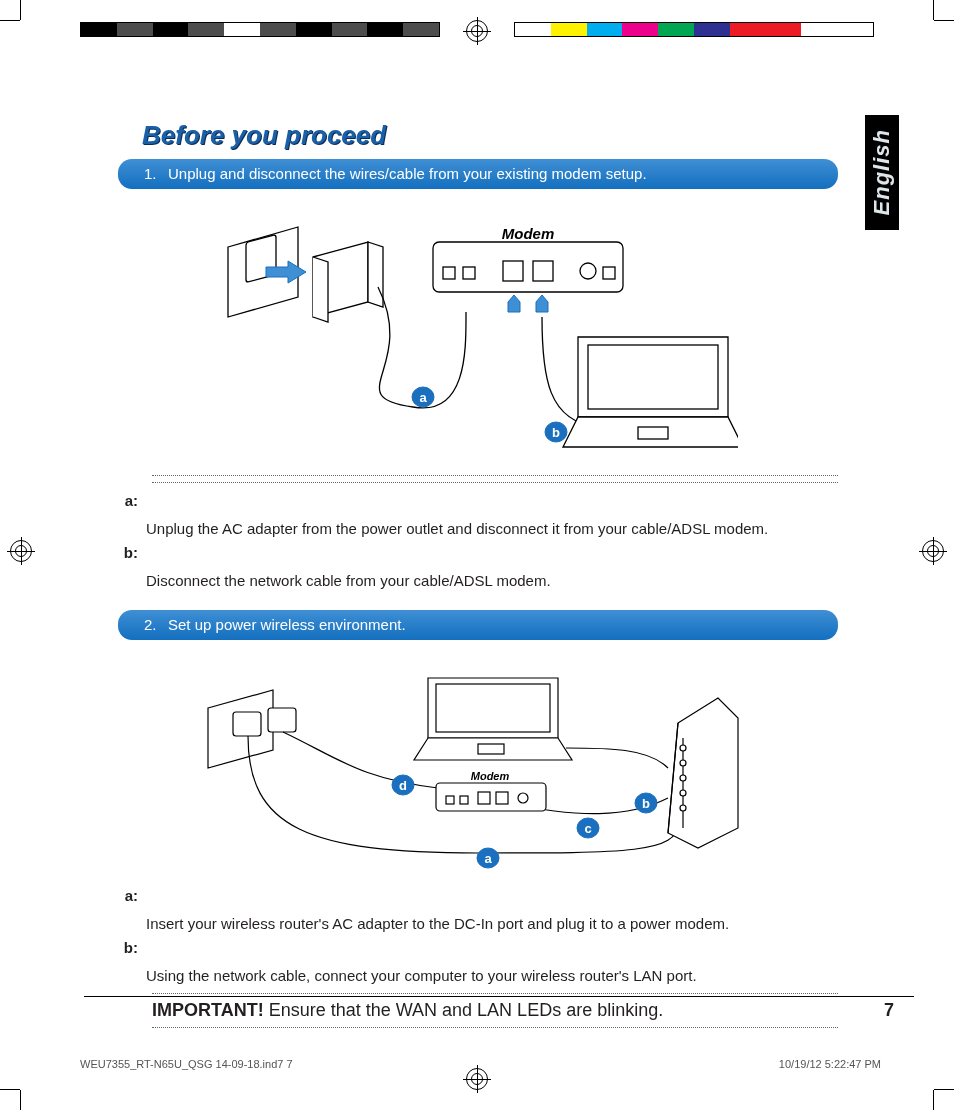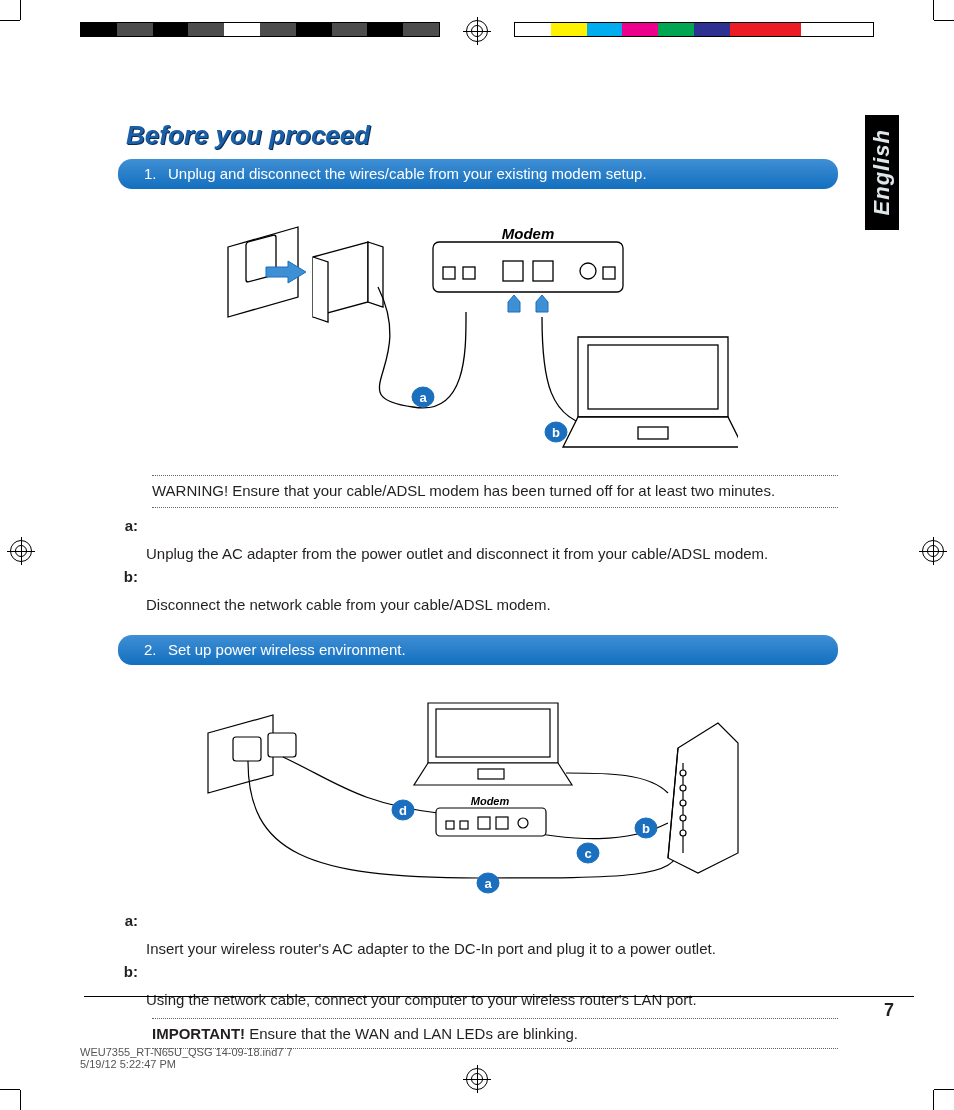--- a/index.html
+++ b/index.html
@@ -95,21 +95,21 @@
     left: 118px;
     top: 120px;
     width: 720px;
   }
   .heading {
     font-size: 26px;
     font-weight: 800;
     font-style: italic;
     color: #1b5fa6;
     text-shadow: 1px 1px 0 #0a2b55;
-    margin: 0 0 8px 8px;
+    margin: 0 0 8px 24px;
   }
   .step-pill {
     background: linear-gradient(#3f8fd4, #136fbf);
     color: #fff;
     border-radius: 14px;
     padding: 6px 14px 6px 26px;
     font-size: 15px;
     line-height: 1.2;
     position: relative;
     display: flex;
@@ -141,21 +141,21 @@
   .sub-list .row {
     display: flex;
     gap: 8px;
     margin: 4px 0;
   }
   .sub-list .lbl { font-weight:700; width:20px; flex:0 0 20px; text-align:right; }
   .sub-list .txt { flex:1; text-align: justify; margin-top: 28px; }
 
   .important {
     margin: 4px 0 4px 34px;
-    font-size: 15px;
+    font-size: 18px;
   }
   .important b { font-weight: 800; }
 
   
   .page-num {
     position: absolute;
     right: 60px;
     top: 1000px;
     font-weight: 800;
     font-size: 18px;
@@ -166,27 +166,26 @@
     top: 996px;
     width: 830px;
     height: 1px;
     background: #000;
   }
 
   
   .slug {
     position: absolute;
     left: 80px;
-    right: 94px;
+    right: 73px;
     bottom: 40px;
     font-size: 11px;
     color: #555;
     display: flex;
     justify-content: space-between;
-    flex-direction: column;
   }
 
   
   .bubble {
     fill: #1b6fbf;
     stroke: #1b6fbf;
   }
   .bubble-text {
     font: bold 13px Arial, sans-serif;
     fill: #fff;
@@ -309,21 +308,20 @@
 
         <ellipse cx="205" cy="180" rx="11" ry="10" class="bubble"></ellipse>
         <text x="205" y="180" class="bubble-text">a</text>
 
         <ellipse cx="338" cy="215" rx="11" ry="10" class="bubble"></ellipse>
         <text x="338" y="215" class="bubble-text">b</text>
       </svg>
     </div>
 
     <hr class="dotted">
-    <div class="warn">WARNING!  Ensure that your cable/ADSL modem has been turned off for at least two minutes.</div>
     <hr class="dotted">
 
     <div class="sub-list">
       <div class="row">
         <div class="lbl">a:</div>
         <div class="txt">Unplug the AC adapter from the power outlet and disconnect it from your cable/ADSL modem.</div>
       </div>
       <div class="row">
         <div class="lbl">b:</div>
         <div class="txt">Disconnect the network cable from your cable/ADSL modem.</div>
@@ -390,21 +388,21 @@
         <ellipse cx="410" cy="160" rx="11" ry="10" class="bubble"></ellipse>
         <text x="410" y="160" class="bubble-text">c</text>
         <ellipse cx="310" cy="190" rx="11" ry="10" class="bubble"></ellipse>
         <text x="310" y="190" class="bubble-text">a</text>
       </svg>
     </div>
 
     <div class="sub-list" style="margin-bottom:8px;">
       <div class="row">
         <div class="lbl">a:</div>
-        <div class="txt">Insert your wireless router's AC adapter to the DC-In port and plug it to a power outlet.</div>
+        <div class="txt">Insert your wireless router's AC adapter to the DC-In port and plug it to a power modem.</div>
       </div>
       <div class="row">
         <div class="lbl">b:</div>
         <div class="txt">Using the network cable, connect your computer to your wireless router's LAN port.</div>
       </div>
     </div>
 
     <hr class="dotted">
     <div class="important">
       <b>IMPORTANT!</b><span>  Ensure that the WAN and LAN LEDs are blinking.</span>
@@ -417,16 +415,16 @@
 
   <div class="crop-bot">
     <div class="corner-bl-v"></div>
       <div class="corner-bl-h"></div>
     <div class="corner-br-v"></div>
       <div class="corner-br-h"></div>
   </div>
 
   <div class="slug">
     <span>WEU7355_RT-N65U_QSG 14-09-18.ind7   7</span>
-    <span>5/19/12   5:22:47 PM</span>
+    <span>10/19/12   5:22:47 PM</span>
   </div>
 
 </div>
 
 </body></html>

